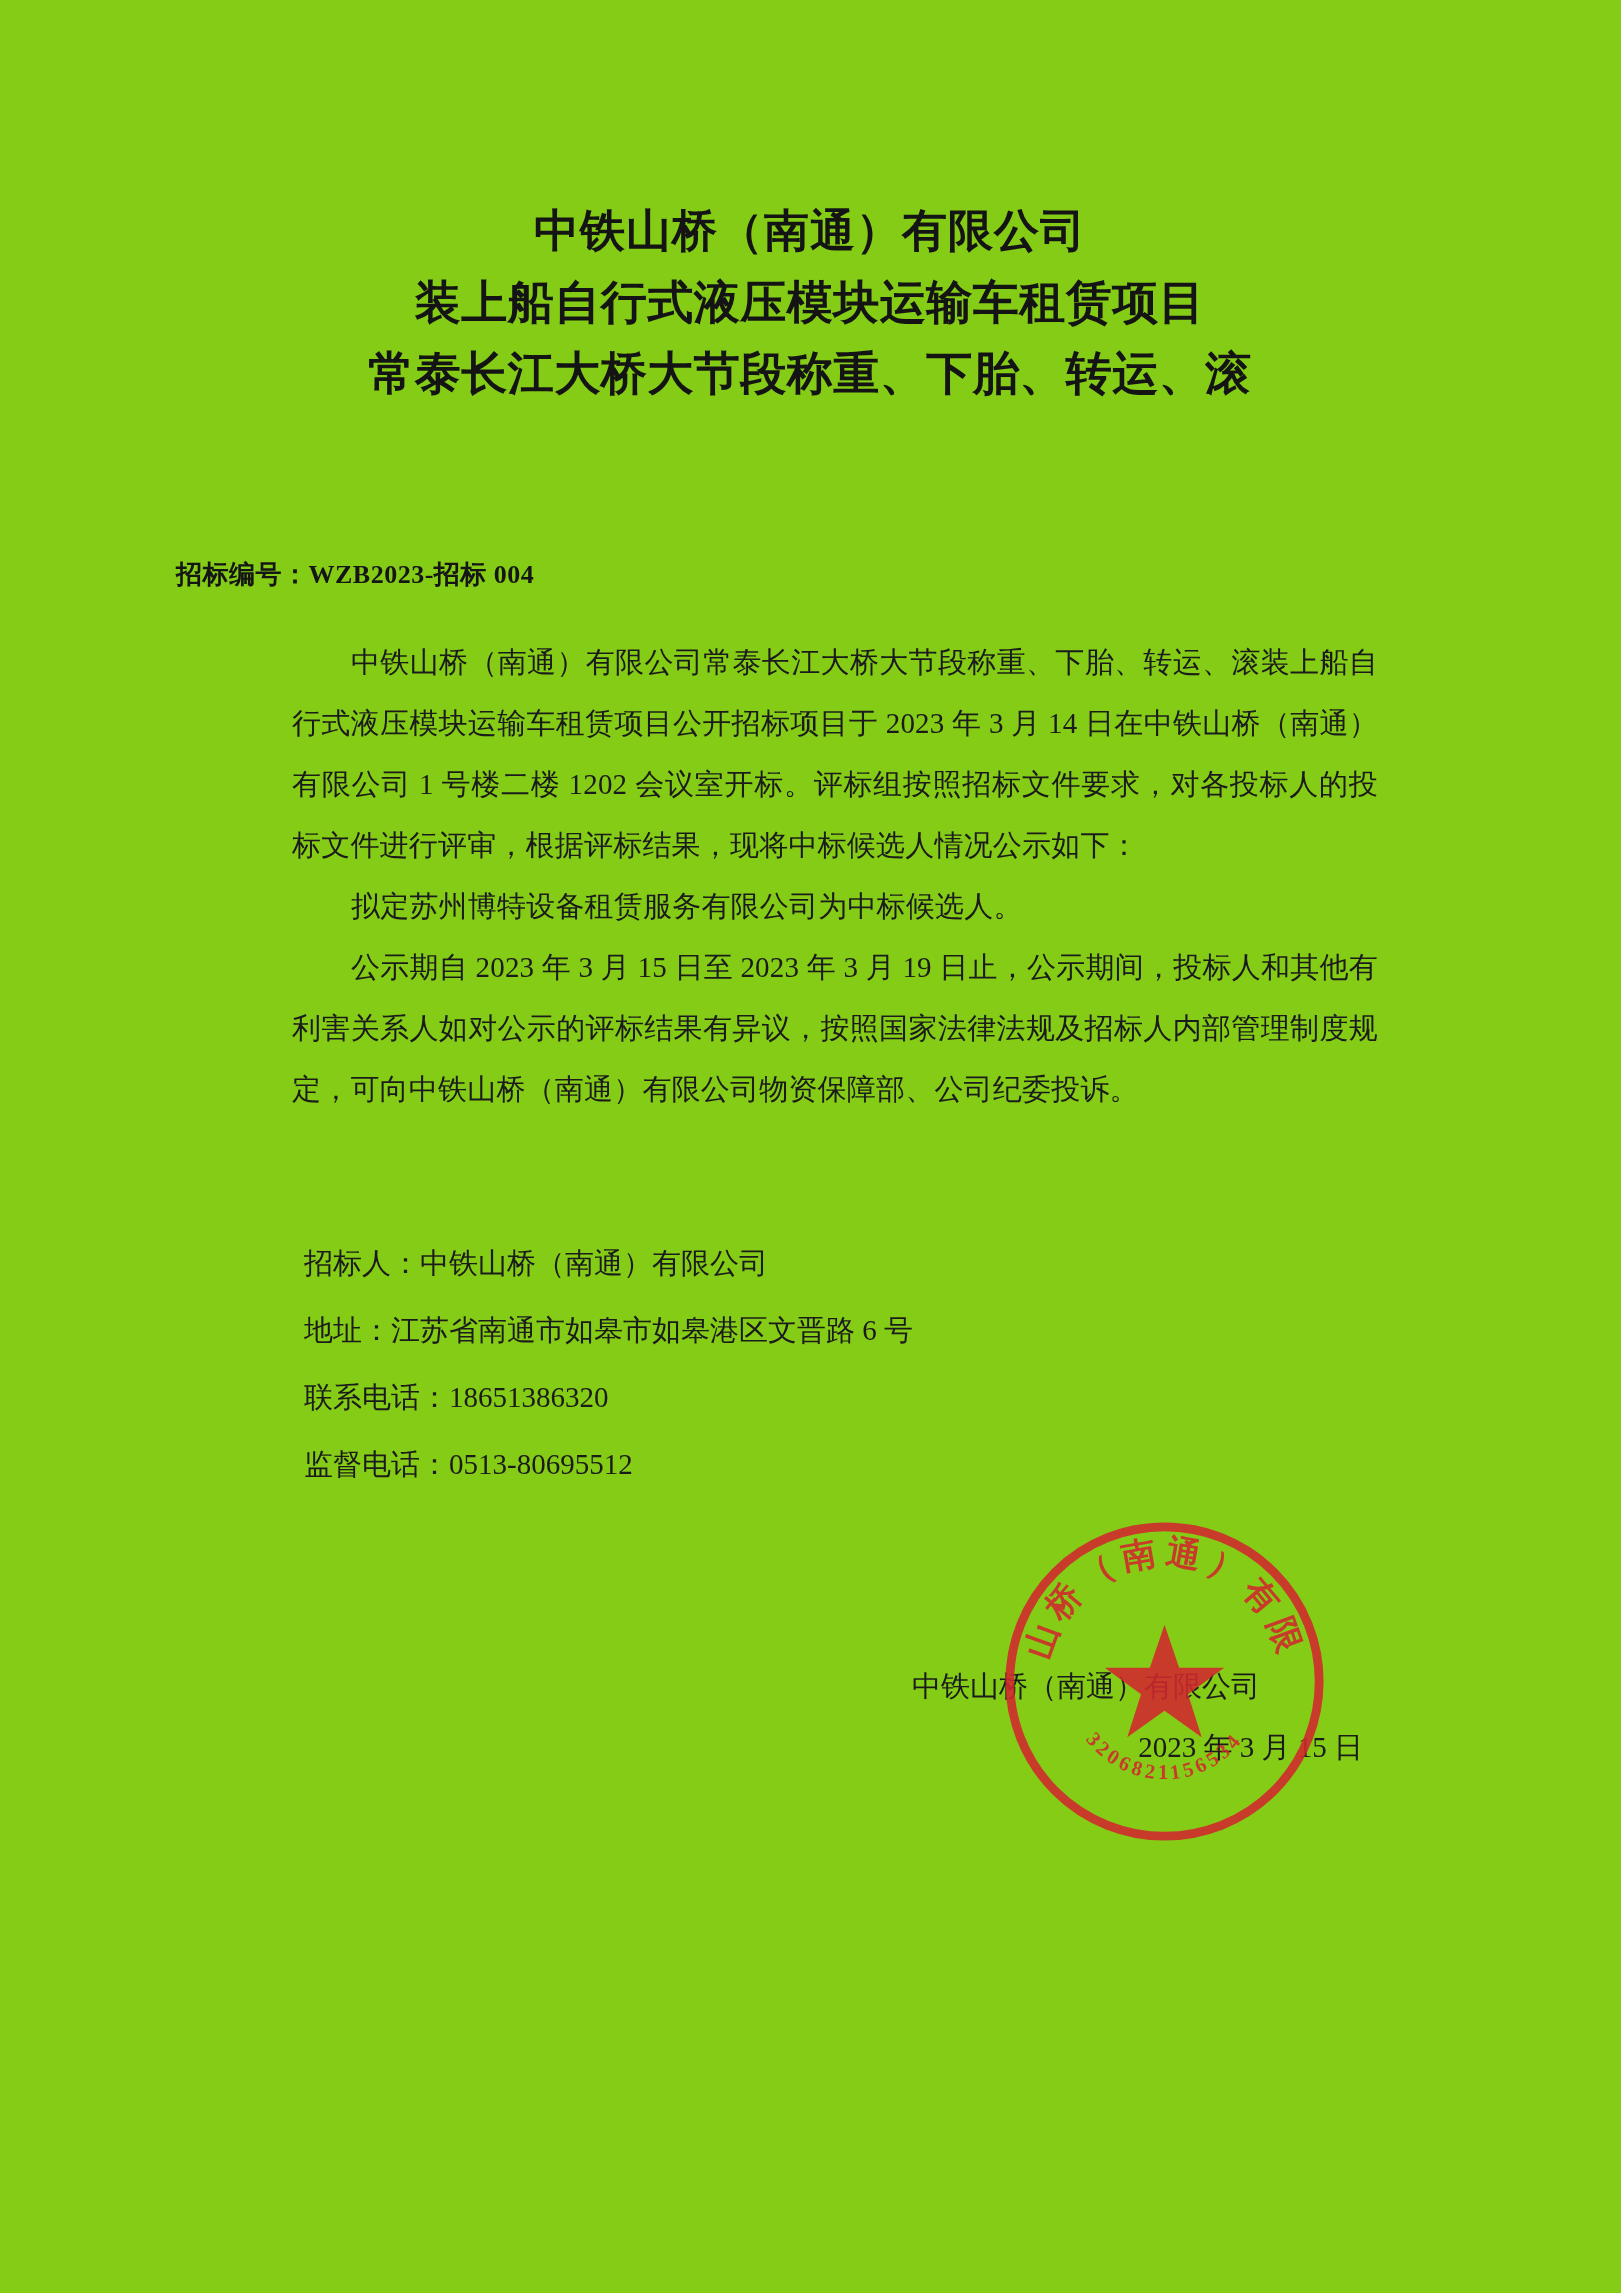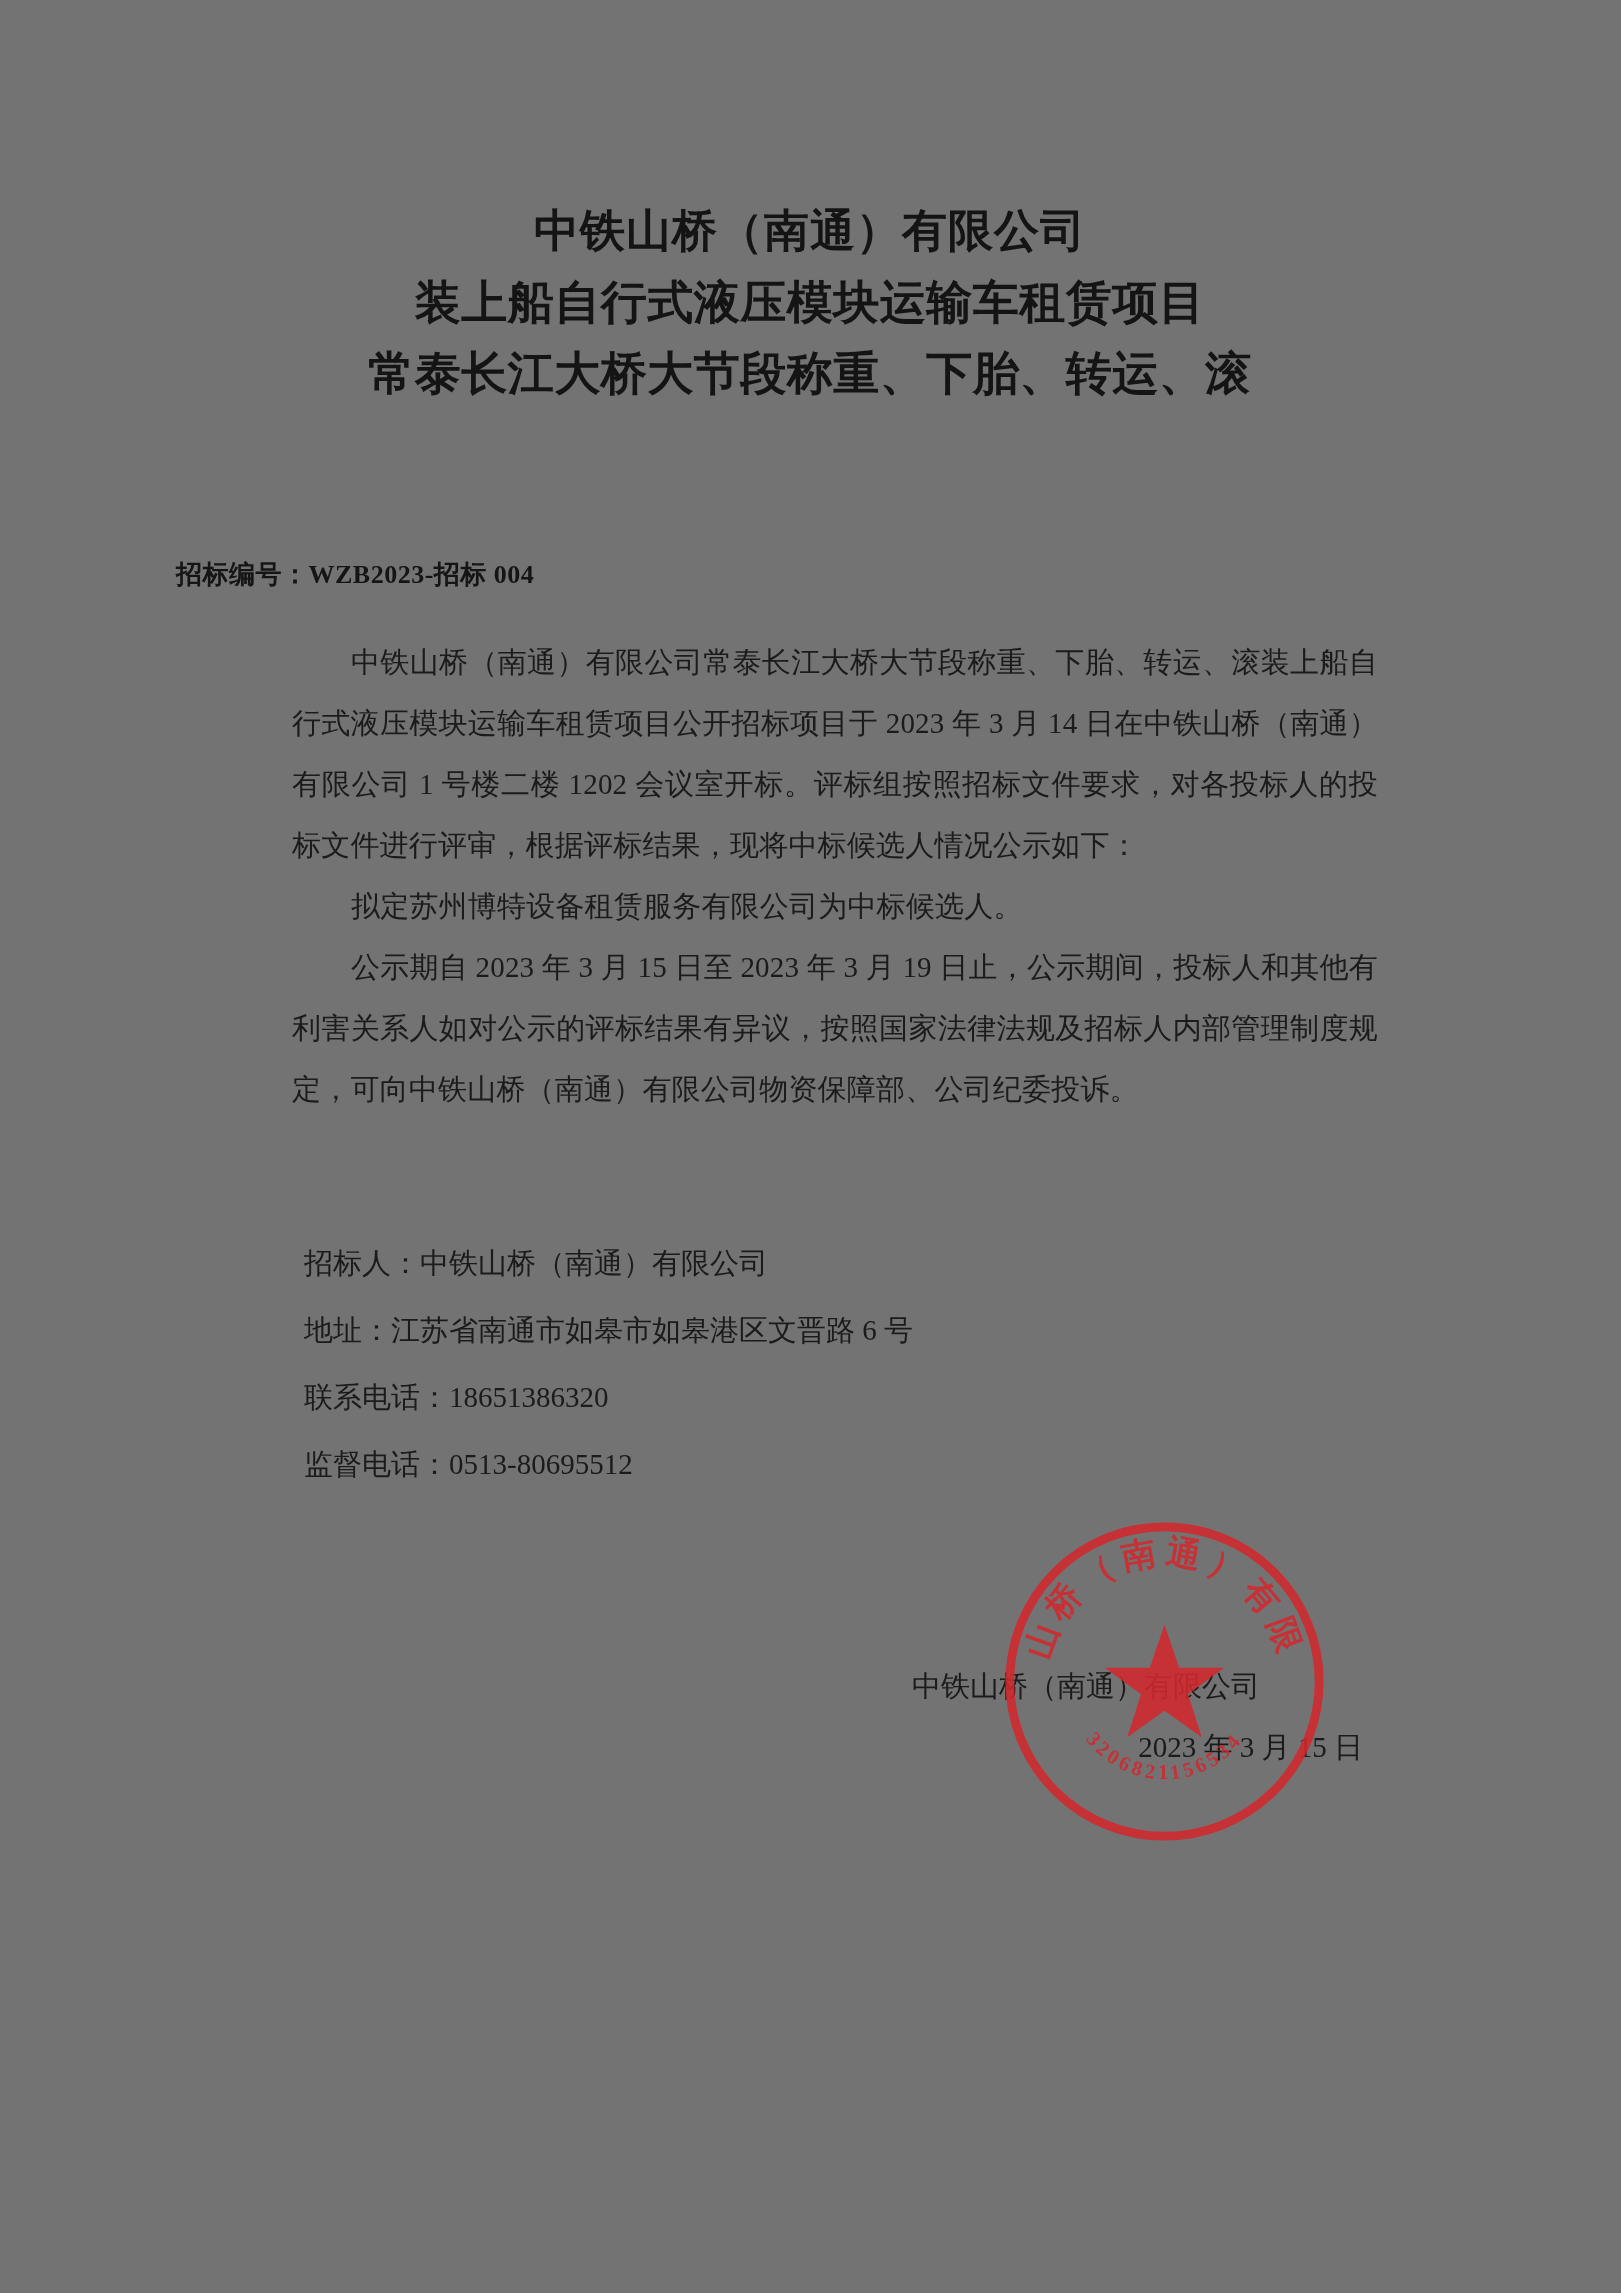--- a/index.html
+++ b/index.html
@@ -19,21 +19,21 @@
     margin: 0 auto;
     background: #ffffff;
     overflow: hidden;
   }
   .sheet {
     position: absolute;
     left: 0;
     top: 0;
     width: 1621px;
     height: 2294px;
-    background: #737373;
+    background: #84cc16;
   }
 
   
   .title-block {
     position: absolute;
     left: 176px;
     top: 196px;
     width: 1268px;
     text-align: center;
   }

